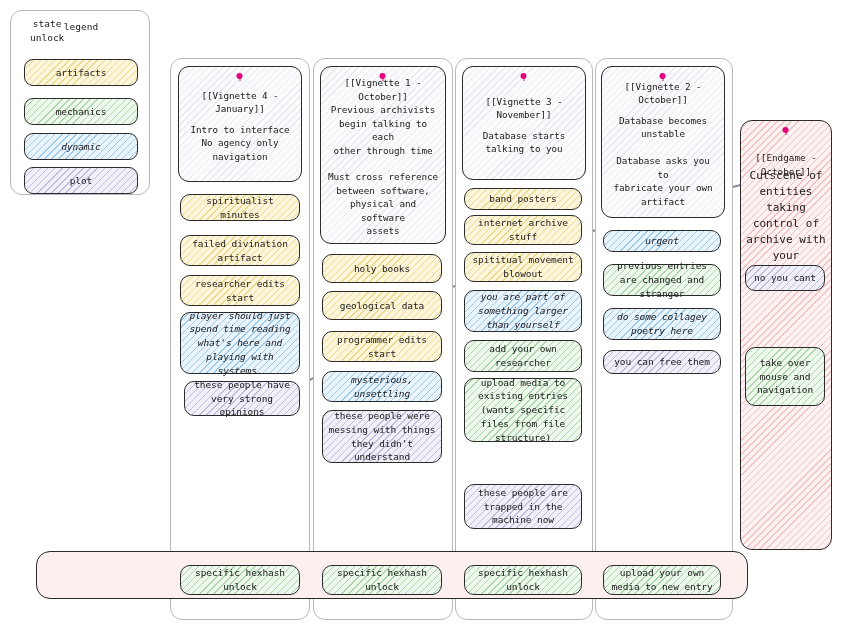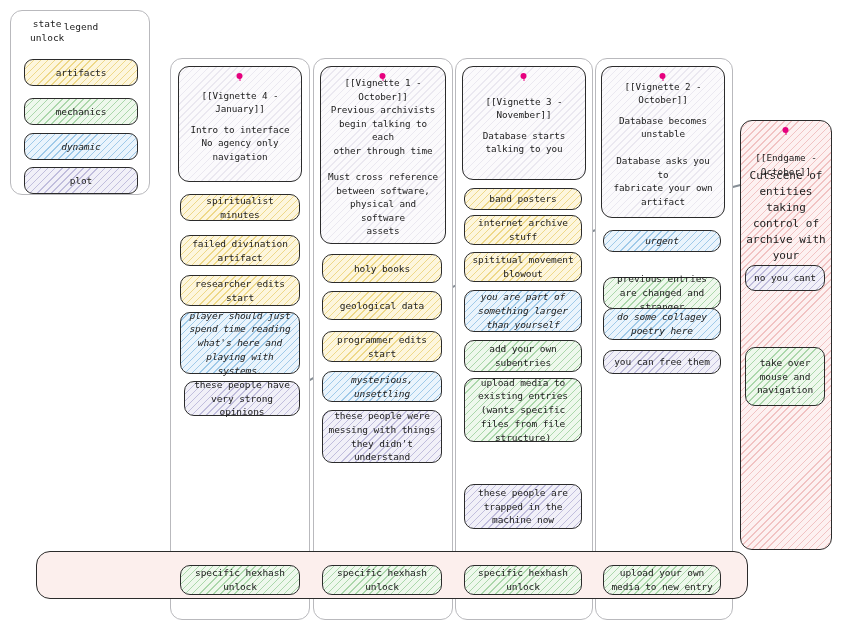--- a/index.html
+++ b/index.html
@@ -272,21 +272,21 @@
   <div class="node fill-artifacts" style="left:464px; top:215px; width:118px; height:30px; z-index:4;">
     <span>internet archive stuff</span>
     </div>
   <div class="node fill-artifacts" style="left:464px; top:252px; width:118px; height:30px; z-index:4;">
     <span>spititual movement blowout</span>
     </div>
   <div class="node fill-dynamic" style="left:464px; top:290px; width:118px; height:42px; z-index:4;">
     <span>you are part of something larger than yourself</span>
     </div>
   <div class="node fill-mechanics" style="left:464px; top:340px; width:118px; height:32px; z-index:4;">
-    <span>add your own subentries</span>
+    <span>add your own researcher</span>
     </div>
   <div class="node fill-mechanics" style="left:464px; top:378px; width:118px; height:64px; z-index:4;">
     <span>upload media to existing entries (wants specific files from file structure)</span>
     </div>
   <div class="node fill-plot" style="left:464px; top:448px; width:118px; height:45px; z-index:4;margin-top:36px;">
     <span>these people are trapped in the machine now</span>
     </div>
 
   <div class="column" style="left:595px; top:58px; width:138px; height:562px; z-index:2;">
   </div>
@@ -297,21 +297,21 @@
     <span class="hdr-line">Database becomes
 unstable
 
 Database asks you to
 fabricate your own
 artifact</span>
   </div>
   <div class="node fill-dynamic" style="left:603px; top:230px; width:118px; height:22px; z-index:4;">
     <span>urgent</span>
     </div>
-  <div class="node fill-mechanics" style="left:603px; top:264px; width:118px; height:32px; z-index:4;margin-top:13px;">
+  <div class="node fill-mechanics" style="left:603px; top:264px; width:118px; height:32px; z-index:4;">
     <span>previous entries are changed and stranger</span>
     </div>
   <div class="node fill-dynamic" style="left:603px; top:308px; width:118px; height:32px; z-index:4;">
     <span>do some collagey poetry here</span>
     </div>
   <div class="node fill-plot" style="left:603px; top:350px; width:118px; height:24px; z-index:4;">
     <span>you can free them</span>
     </div>
 
   <div id="endgame-panel" class="fill-endgame" style="left:740px; top:120px; width:92px; height:430px; z-index:3;">

